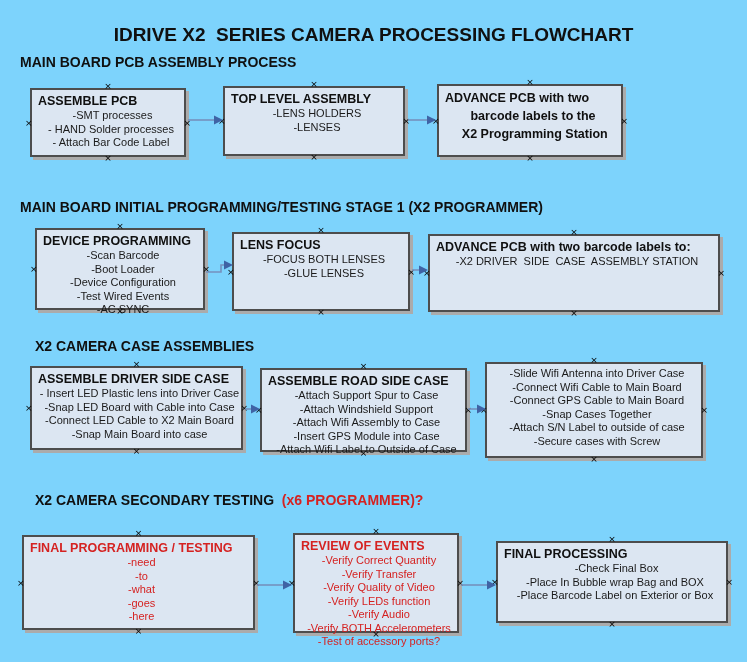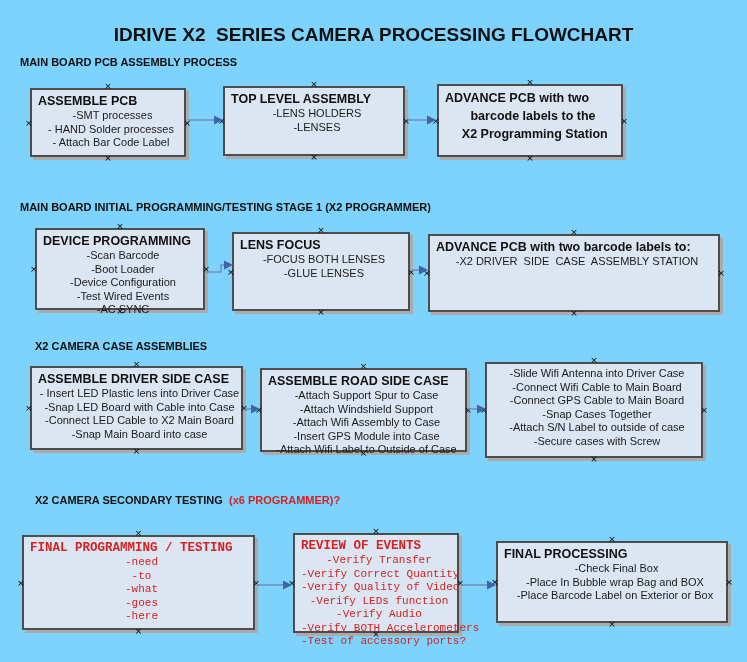--- a/index.html
+++ b/index.html
@@ -1,29 +1,29 @@
 <!DOCTYPE html>
 <html style="--red: #d52221; --box-fill: #dce6f2; --box-border: #4d4d4d; --arrow-line: #7591bd; --arrow-head: #3f63a5;"><head>
 <meta charset="utf-8">
 <style>
   html,body{margin:0;padding:0;background:#fff;}
   .canvas{position:relative;width:747px;height:662px;background:#7dd3fc;
           font-family:"Liberation Sans",sans-serif;overflow:hidden;}
   .page-title{position:absolute;left:0;right:0;top:24px;text-align:center;
           font-size:19px;font-weight:700;color:#101010;white-space:pre;}
-  .sec-heading{position:absolute;font-size:11px;line-height:18px;font-weight:700;
+  .sec-heading{position:absolute;font-size:14px;line-height:18px;font-weight:700;
           color:#101010;white-space:pre;}
   .red{color:var(--red);}
   .fbox{position:absolute;background:var(--box-fill);border:2px solid var(--box-border);
           box-shadow:3px 3px 0 #ababab;box-sizing:border-box;padding:3px 0 0 6px;}
   .fbox-title{font-size:12.5px;line-height:16px;font-weight:700;color:#101010;white-space:pre;}
   .fbox-item{font-size:11px;line-height:13.5px;font-weight:400;color:#1a1a1a;white-space:pre;text-align:center;}
   .bold-box .fbox-title{line-height:18px;}
   .bold-box .fbox-item{font-size:12.5px;line-height:18px;font-weight:700;color:#101010;}
-  .red-box .fbox-title,.red-box .fbox-item{color:var(--red);font-family:Liberation Mono, monospace;}
+  .red-box .fbox-title,.red-box .fbox-item{color:var(--red);}
   .arrows{position:absolute;left:0;top:0;pointer-events:none;}
   .al{stroke:var(--arrow-line);stroke-width:1.6;fill:none;}
   .ah{fill:var(--arrow-head);stroke:none;}
   .xm{position:absolute;font-family:"DejaVu Sans",sans-serif;font-size:9px;line-height:9px;color:#000;}
   .xm-t{top:-8px;left:50%;transform:translateX(-50%);}
   .xm-b{bottom:-8px;left:50%;transform:translateX(-50%);}
   .xm-l{left:-7px;top:50%;transform:translateY(-50%);}
   .xm-r{right:-7px;top:50%;transform:translateY(-50%);}
 </style>
 </head>
@@ -150,22 +150,22 @@
     <div class="fbox-item">-goes</div>
     <div class="fbox-item">-here</div>
   <span class="xm xm-t">×</span>
       <span class="xm xm-b">×</span>
       <span class="xm xm-l">×</span>
       <span class="xm xm-r">×</span>
     </div>
 
   <div class="fbox red-box" style="left:293px;top:533px;width:166px;height:100px">
     <div class="fbox-title">REVIEW OF EVENTS</div>
+    <div class="fbox-item">-Verify Correct Quantity</div>
     <div class="fbox-item">-Verify Transfer</div>
-    <div class="fbox-item">-Verify Correct Quantity</div>
     <div class="fbox-item">-Verify Quality of Video</div>
     <div class="fbox-item">-Verify LEDs function</div>
     <div class="fbox-item">-Verify Audio</div>
     <div class="fbox-item">-Verify BOTH Accelerometers</div>
     <div class="fbox-item">-Test of accessory ports?</div>
   <span class="xm xm-t">×</span>
       <span class="xm xm-b">×</span>
       <span class="xm xm-l">×</span>
       <span class="xm xm-r">×</span>
     </div>

